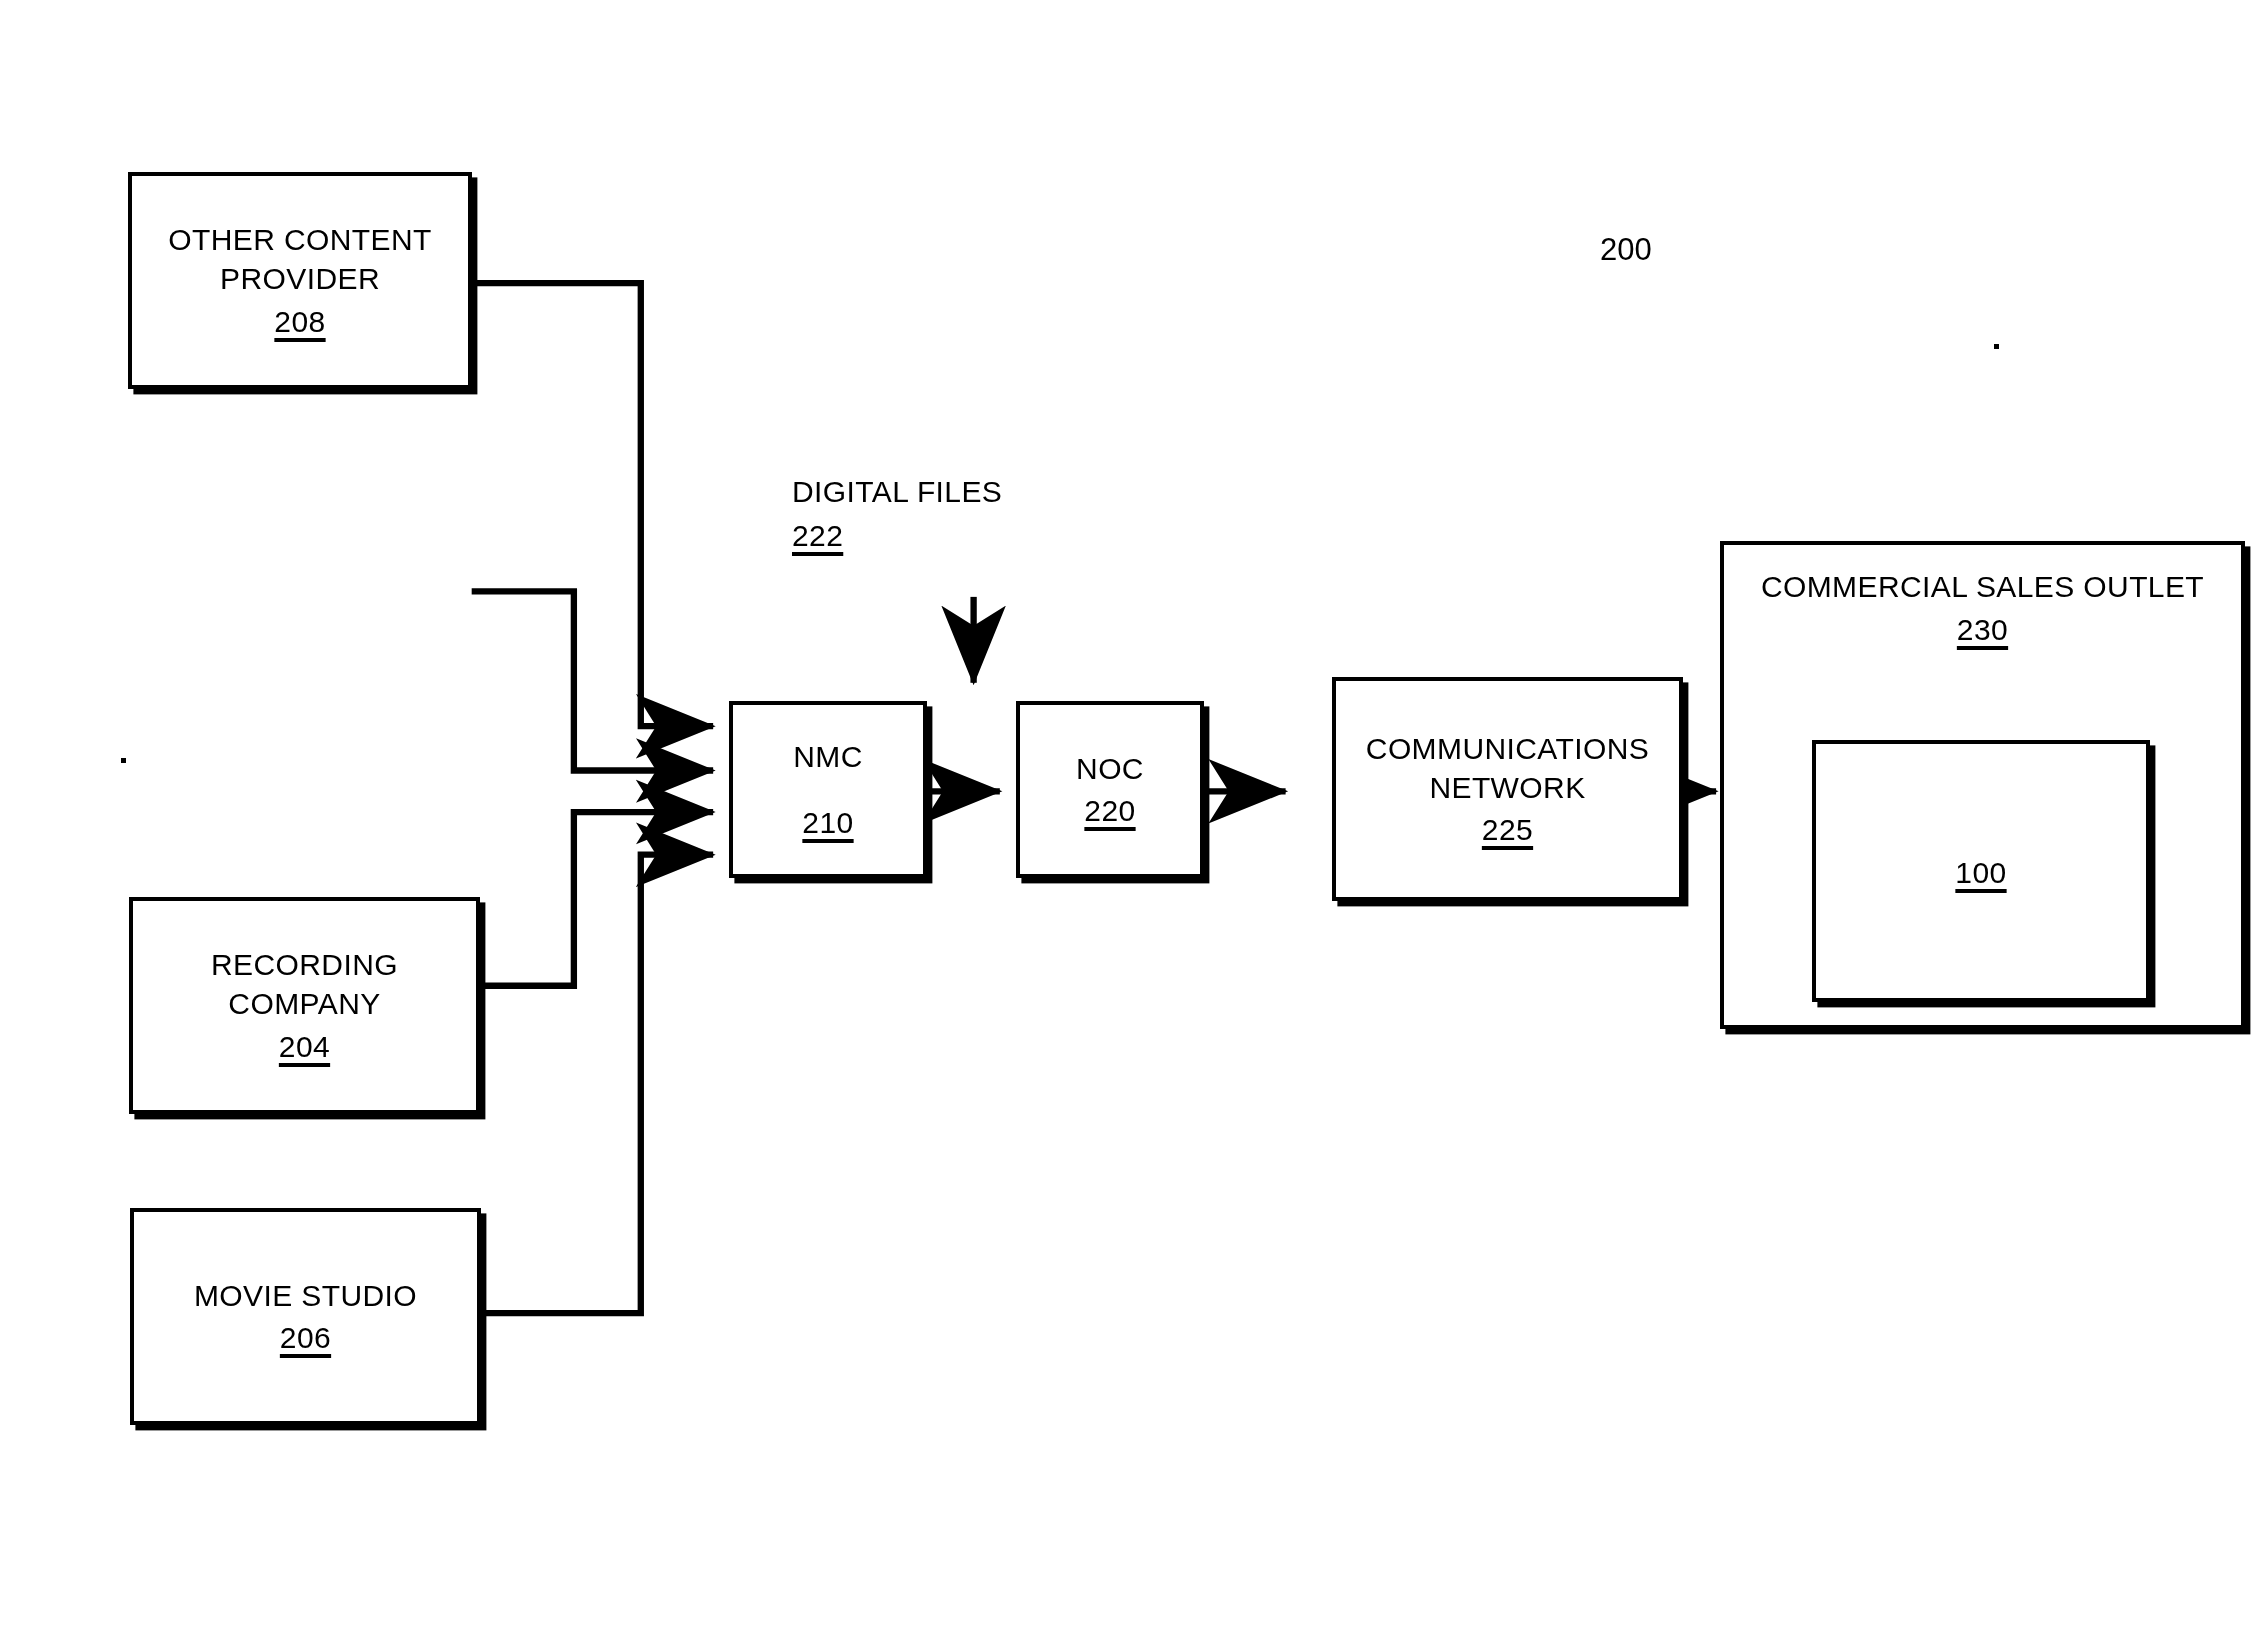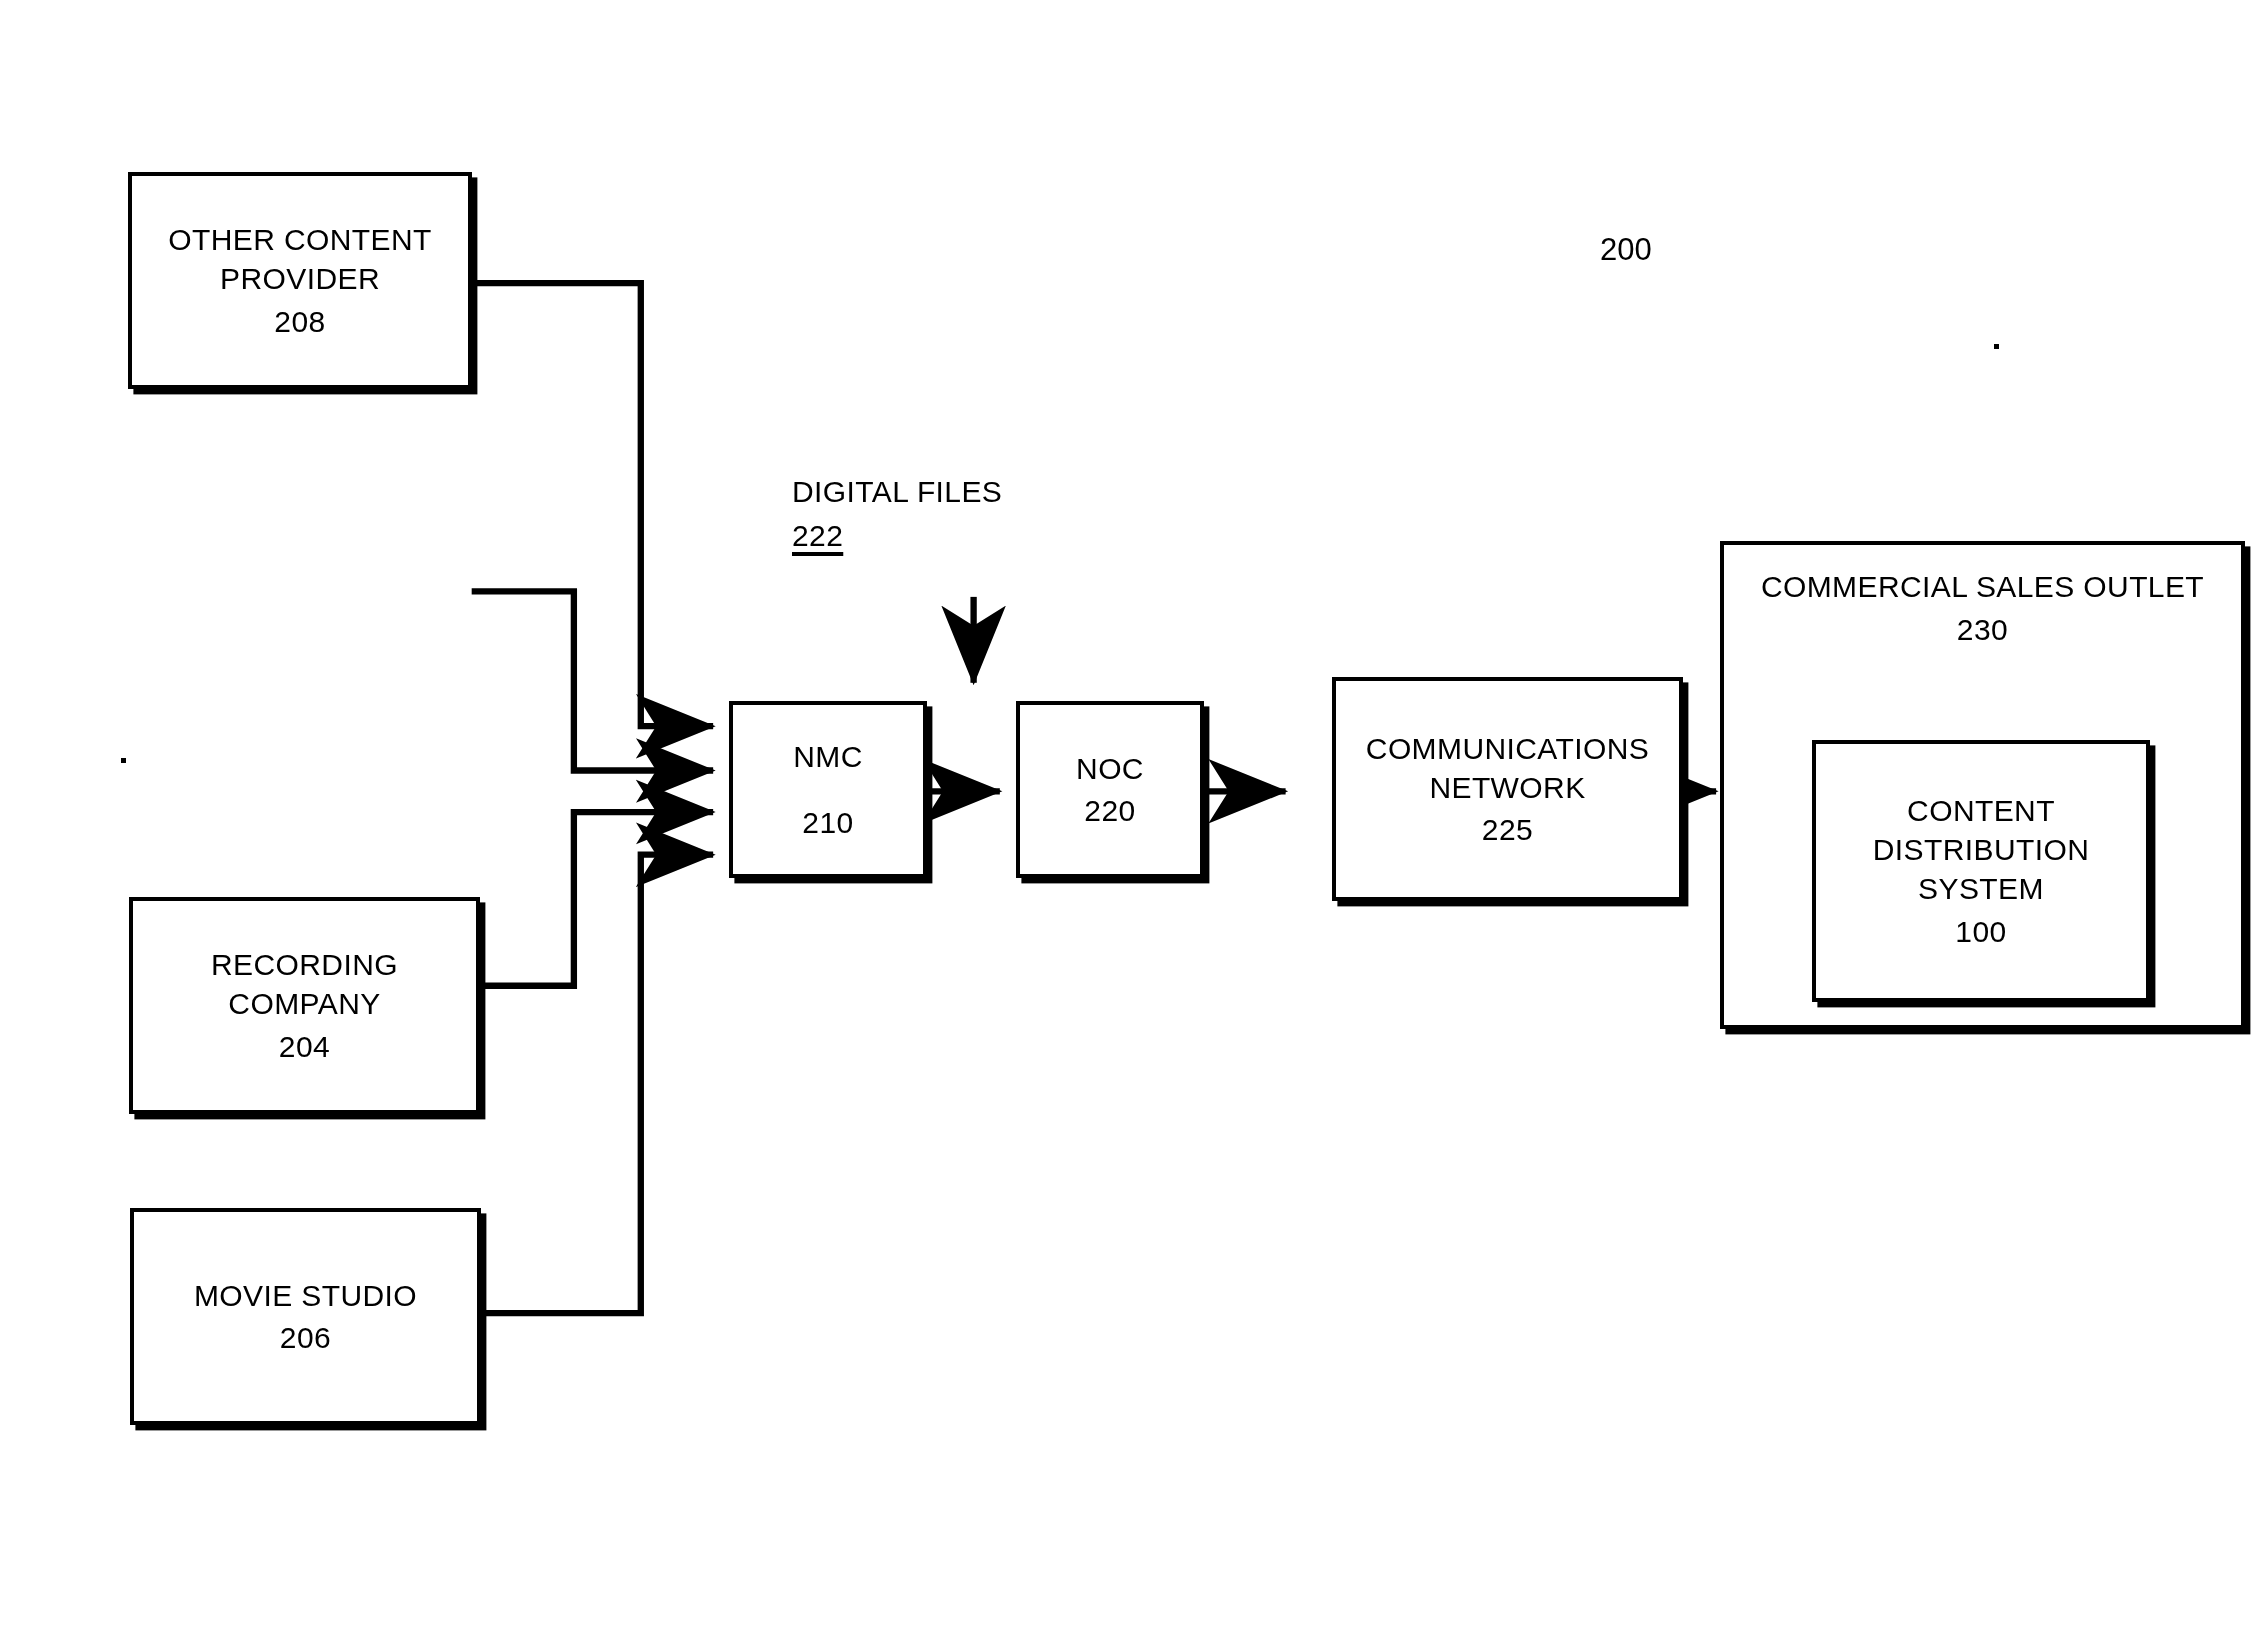--- a/index.html
+++ b/index.html
@@ -33,20 +33,21 @@
   
   .shadowed {
     box-shadow: 5.4px 5.4px 0 0 #000000;
   }
   .node .ttl {
     font-size: 30px;
     white-space: pre-line;
   }
   .node .ref {
     font-size: 30px;
+    text-decoration: underline;
     text-underline-offset: 6.3px;
     text-decoration-thickness: 3.6px;
     margin-top: 3.6px;
   }
   .freelabel {
     position: absolute;
     color: #000000;
     font-size: 30px;
     letter-spacing: 0.4px;
     line-height: 1.30;
@@ -156,20 +157,17 @@
     <div class="ref">225</div>
   </div>
 
   <div class="node shadowed" style="left:1692px; top:541px; width:525px; height:488px;
               justify-content:flex-start; padding-top:22px;">
     <div class="ttl">COMMERCIAL SALES OUTLET</div>
     <div class="ref">230</div>
   </div>
 
   <div class="node shadowed" style="left:1784px; top:740px; width:338px; height:262px;">
-    <div class="ttl">CONTENT
-DISTRIBUTION
-SYSTEM</div>
     <div class="ref">100</div>
   </div>
 
 </div>
 
 
 </body></html>

